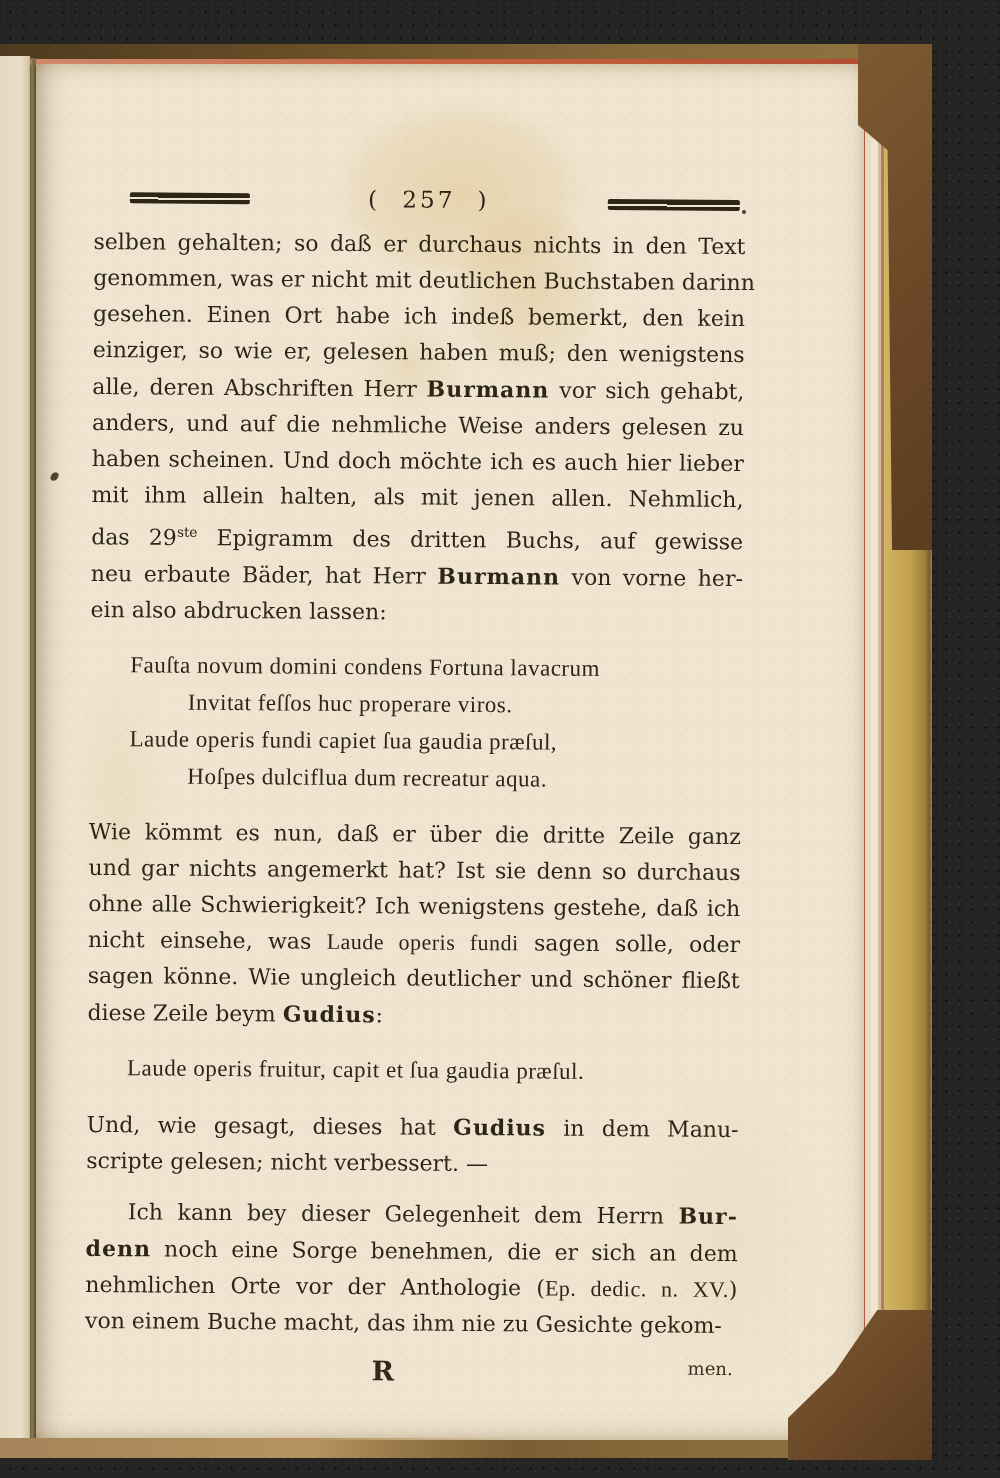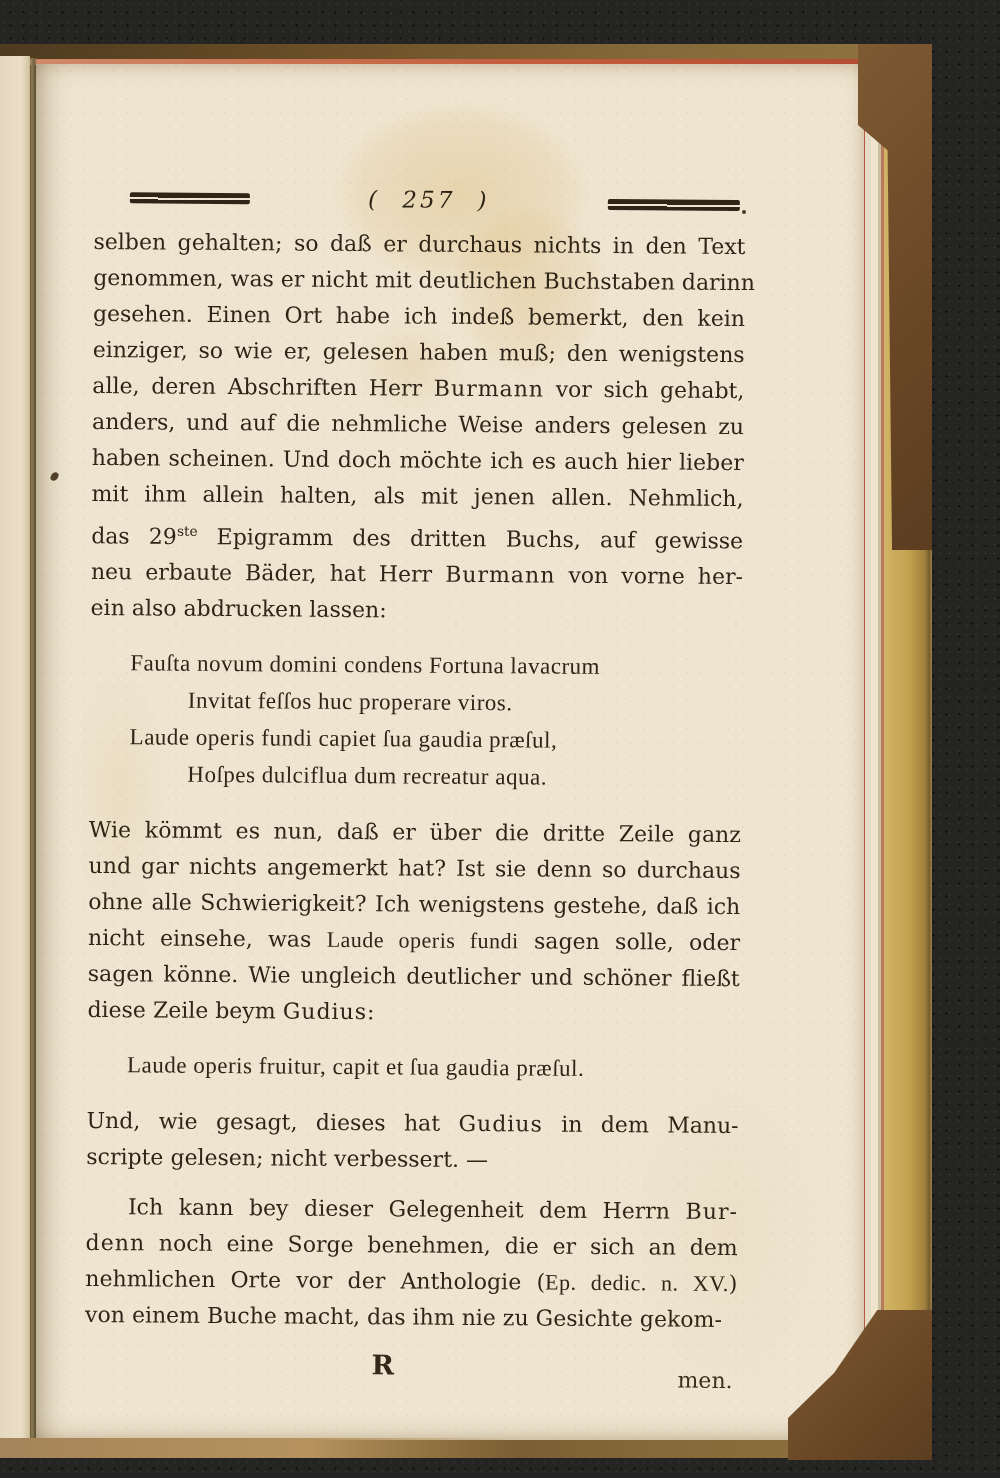--- a/index.html
+++ b/index.html
@@ -61,35 +61,35 @@
   .header-dot{position:absolute;left:706px;top:146px;width:4px;height:4px;border-radius:50%;background:#4a3a28;}
   
   .content{position:absolute;left:58px;top:118px;width:652px;
     transform:rotate(0.45deg);transform-origin:top left;color:#2f2517;}
   .pg-header{display:flex;align-items:center;justify-content:space-between;
     padding:0 6px 0 36px;height:30px;margin-bottom:12px;}
   .rule{height:11px;border-radius:2px;
     background:linear-gradient(to bottom,#2e2517 0 5px,rgba(46,37,23,0) 5px 7px,#2e2517 7px 10px);}
   .rule.left{width:120px;}
   .rule.right{width:132px;margin-top:6px;}
-  .pagenum{font-size:23px;letter-spacing:3px;word-spacing:12px;color:#2c2315;font-style:italic;}
+  .pagenum{font-size:23px;letter-spacing:3px;word-spacing:12px;color:#2c2315;}
   .block{margin:0 0 14px 0;}
   .block.paragraph .line{font-size:22px;line-height:36px;
     text-align:justify;text-align-last:justify;white-space:nowrap;}
   .block.paragraph .line.last{text-align-last:left;white-space:normal;}
   .block.paragraph .line.indent{text-indent:42px;}
   .block.verse{margin:18px 0 20px 40px;}
   .block.verse .line{font-size:23px;line-height:37px;white-space:nowrap;}
   .block.verse .line.indent{margin-left:58px;}
-  .emphasis{font-weight:normal;letter-spacing:1px;}
+  .emphasis{font-weight:bold;letter-spacing:1px;}
   .antiqua{font-family:"Liberation Serif", serif;letter-spacing:.5px;}
   .superscript{vertical-align:super;font-size:.62em;letter-spacing:0;margin-top:12px;}
   .sigrow{position:relative;height:52px;margin-top:8px;}
   .sig{position:absolute;left:44%;top:0;font-size:27px;font-weight:bold;color:#33281a;}
-  .catch{position:absolute;right:4px;top:16px;font-size:22px;color:#3a2e1d;}
+  .catch{position:absolute;right:4px;top:0;font-size:18px;color:#3a2e1d;}
 </style>
 </head>
 <body>
 
 <div class="scene">
   <div class="book-base"></div>
   <div class="top-red-edge"></div>
   <div class="fore-edge"></div>
   <div class="edge-strip"></div>
   <div class="facing-page-strip"></div>

